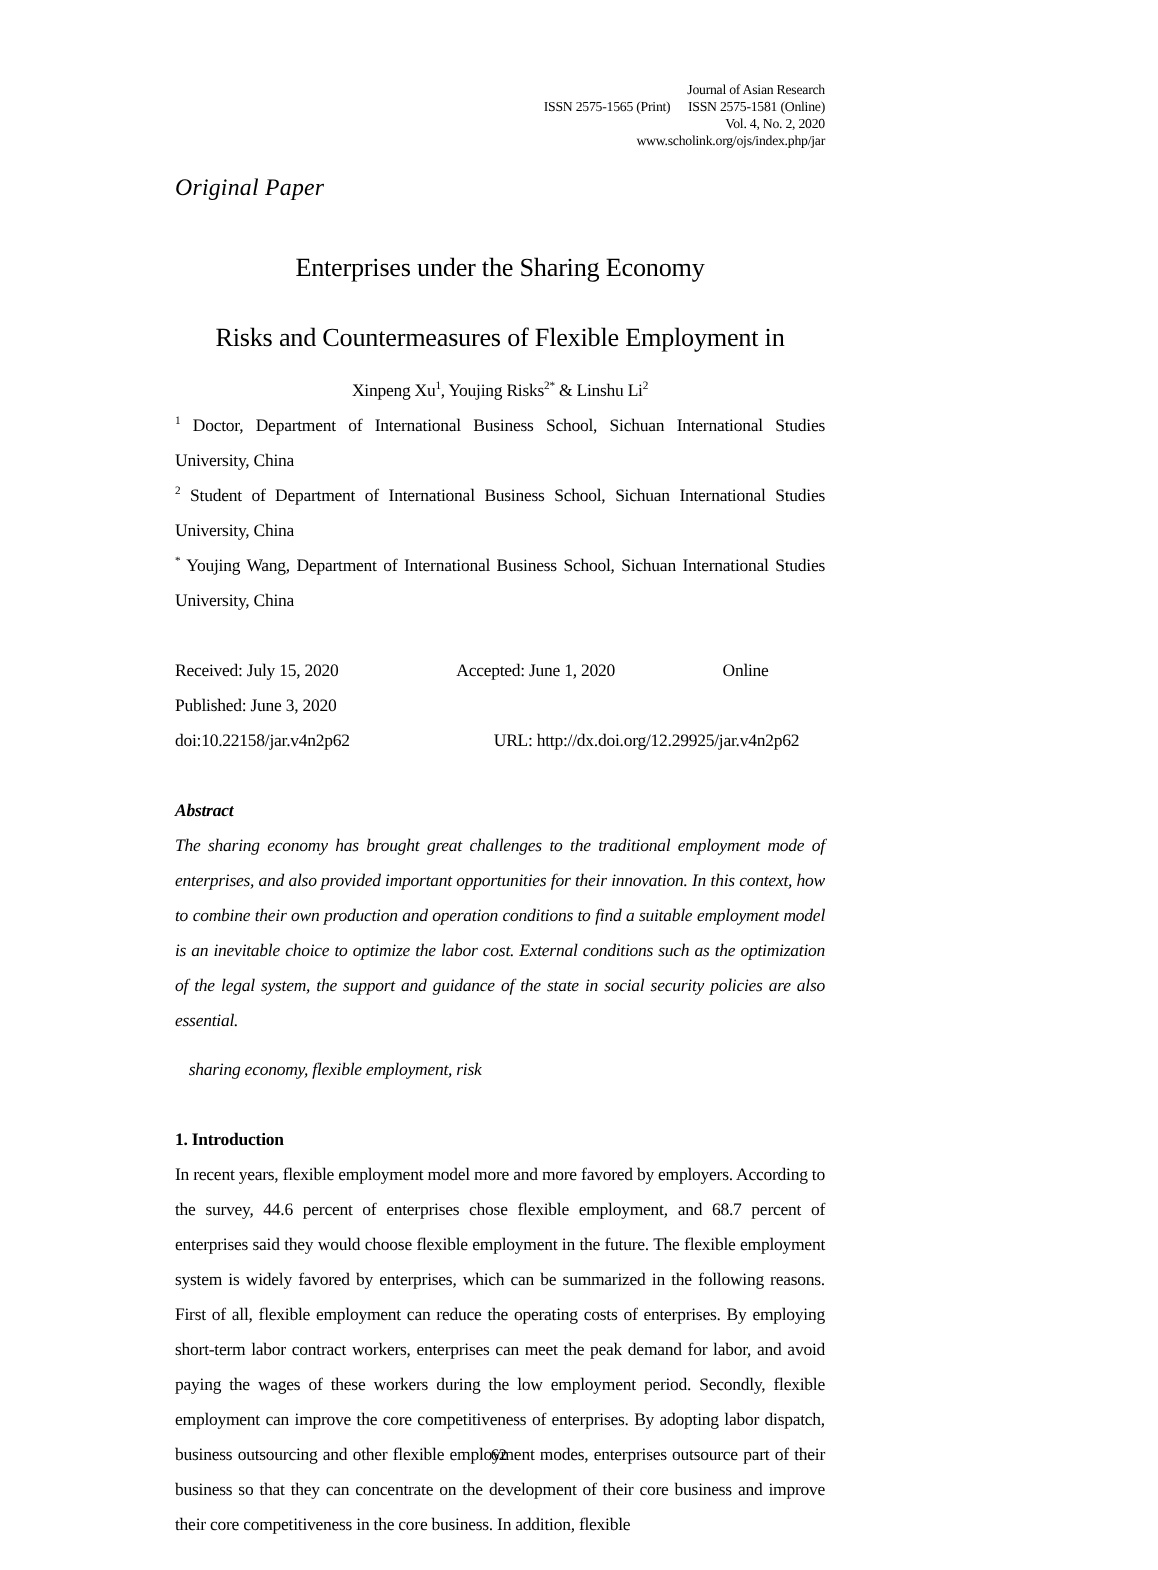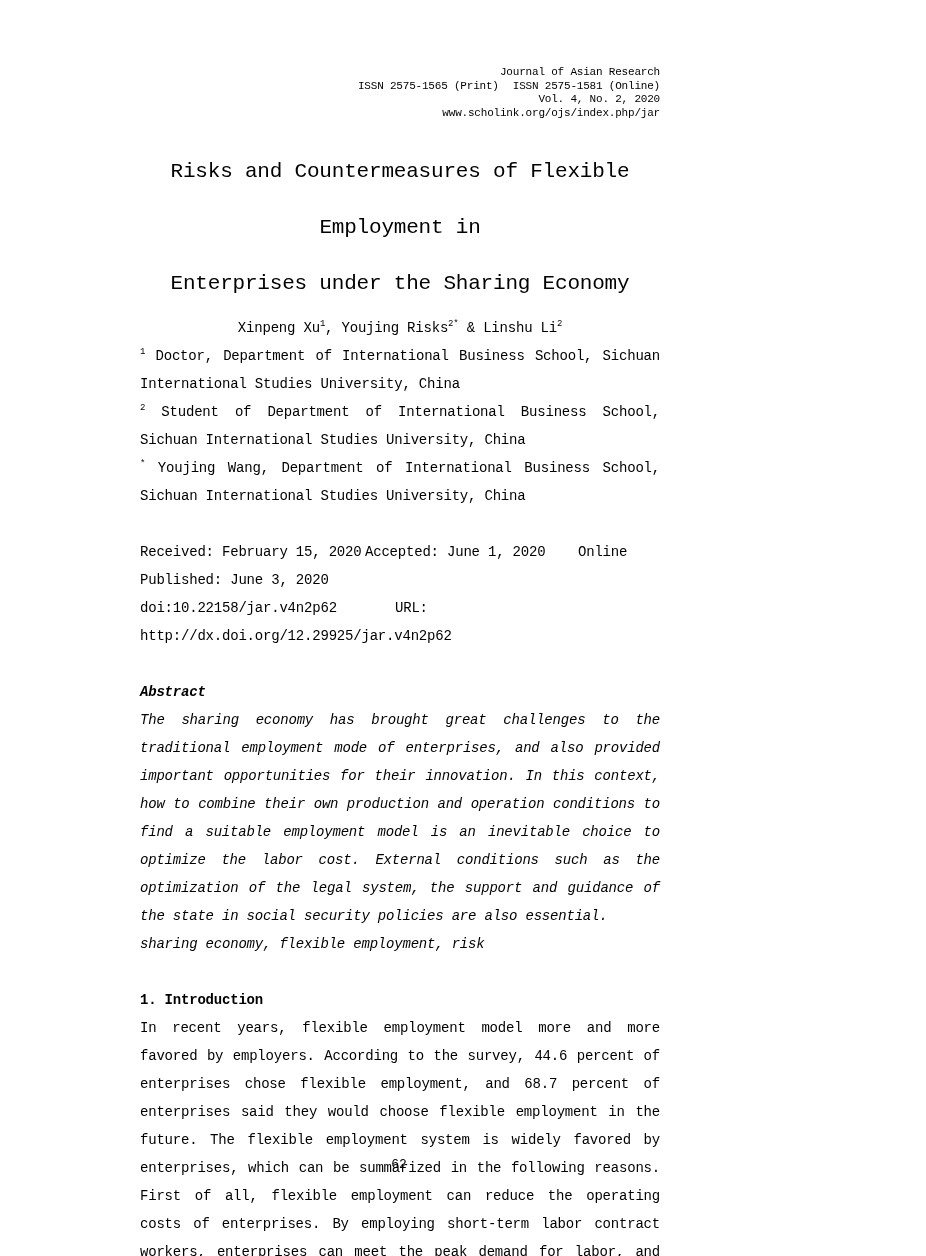--- a/index.html
+++ b/index.html
@@ -2,21 +2,21 @@
 <html><head>
 <meta charset="utf-8">
 <style>
   html, body { margin: 0; padding: 0; background: #ffffff; }
   .page {
     position: relative;
     width: 798px;
     height: 1256px;
     background: #ffffff;
     color: #000000;
-    font-family: Liberation Mono, monospace;
+    font-family: Liberation Serif, serif;
     box-sizing: border-box;
     padding: 66px 138px 0 140px;
     overflow: hidden;
   }
   .header {
     text-align: right;
     font-size: 11px;
     line-height: 13.5px;
     letter-spacing: -0.2px;
   }
@@ -67,21 +67,21 @@
     margin-top: 28px;
     font-size: 14px;
     line-height: 28px;
     font-weight: bold;
     letter-spacing: -0.2px;
   }
   .italic-heading { font-style: italic; }
   .no-gap { margin-top: 0; }
   .abstract-text { font-style: italic; }
   .keywords-text {
-    margin: 0;
+    margin: 11px;
     font-size: 14px;
     line-height: 28px;
     font-style: italic;
     letter-spacing: -0.2px;
   }
   .page-number {
     position: absolute;
     left: 0; right: 0;
     bottom: 84px;
     text-align: center;
@@ -93,33 +93,34 @@
 
 <div class="page">
 
   <div class="header">
     <div>Journal of Asian Research</div>
     <div><span>ISSN 2575-1565 (Print)</span><span class="issn-gap">ISSN 2575-1581 (Online)</span></div>
     <div>Vol. 4, No. 2, 2020</div>
     <div>www.scholink.org/ojs/index.php/jar</div>
   </div>
 
+  <div class="paper-type">Original Paper</div>
 
   <h1 class="title">
+      <span class="title-line">Enterprises under the Sharing Economy</span>
       <span class="title-line">Risks and Countermeasures of Flexible Employment in</span>
-      <span class="title-line">Enterprises under the Sharing Economy</span>
     </h1>
 
   <div class="authors"><span>Xinpeng Xu</span><sup>1</sup><span>, </span><span>Youjing Risks</span><sup>2*</sup><span> &amp; </span><span>Linshu Li</span><sup>2</sup></div>
 
   <p class="affil"><sup>1</sup><span> Doctor, Department of International Business School, Sichuan International Studies University, China</span></p>
   <p class="affil"><sup>2</sup><span> Student of Department of International Business School, Sichuan International Studies University, China</span></p>
   <p class="affil"><sup>*</sup><span> Youjing Wang, Department of International Business School, Sichuan International Studies University, China</span></p>
 
-  <div class="dates-row"><span class="dates-col1">Received: February 15, 2020</span><span class="dates-col2">Accepted: June 1, 2020</span><span>Online Published: June 3, 2020</span></div>
+  <div class="dates-row"><span class="dates-col1">Received: July 15, 2020</span><span class="dates-col2">Accepted: June 1, 2020</span><span>Online Published: June 3, 2020</span></div>
 
   <div class="doi-row"><span class="doi-col1">doi:10.22158/jar.v4n2p62</span><span>URL: http://dx.doi.org/12.29925/jar.v4n2p62</span></div>
 
   <div class="block-heading italic-heading">Abstract</div>
   <p class="abstract-text">The sharing economy has brought great challenges to the traditional employment mode of enterprises, and also provided important opportunities for their innovation. In this context, how to combine their own production and operation conditions to find a suitable employment model is an inevitable choice to optimize the labor cost. External conditions such as the optimization of the legal system, the support and guidance of the state in social security policies are also essential.</p>
 
   <p class="keywords-text">sharing economy, flexible employment, risk</p>
 
   <div class="block-heading">1. Introduction</div>
   <p class="body-text">In recent years, flexible employment model more and more favored by employers. According to the survey, 44.6 percent of enterprises chose flexible employment, and 68.7 percent of enterprises said they would choose flexible employment in the future. The flexible employment system is widely favored by enterprises, which can be summarized in the following reasons. First of all, flexible employment can reduce the operating costs of enterprises. By employing short-term labor contract workers, enterprises can meet the peak demand for labor, and avoid paying the wages of these workers during the low employment period. Secondly, flexible employment can improve the core competitiveness of enterprises. By adopting labor dispatch, business outsourcing and other flexible employment modes, enterprises outsource part of their business so that they can concentrate on the development of their core business and improve their core competitiveness in the core business. In addition, flexible</p>

